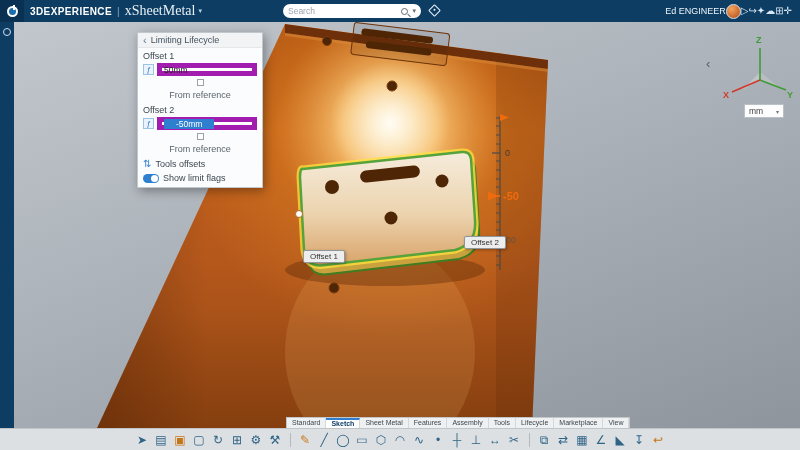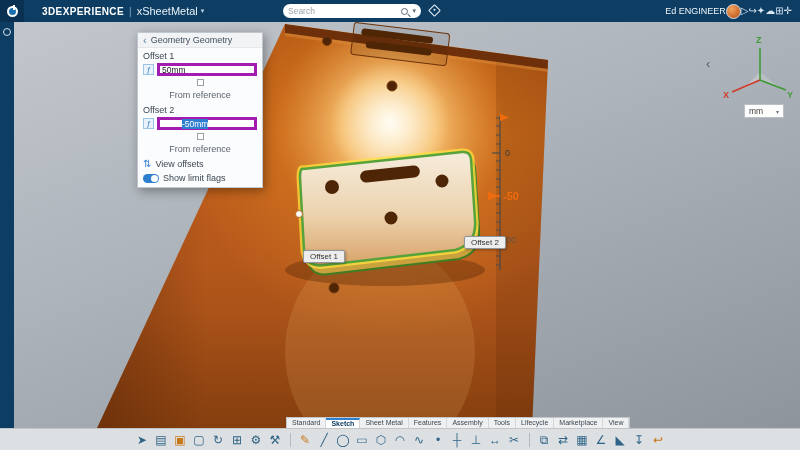--- a/index.html
+++ b/index.html
@@ -9,23 +9,23 @@
   }
 
   
   .topbar {
     position: absolute; top: 0; left: 0; width: 800px; height: 22px;
     background: #0d3d63; color: #fff; display: flex; align-items: center; z-index: 50;
   }
   .logo-box { width: 24px; height: 22px; background: #0a3152; display: flex; align-items: center; justify-content: center; }
   .compass { width: 11px; height: 11px; border: 2px solid #fff; border-radius: 50%; position: relative; background: #1b6fae; }
   .compass::after { content:""; position:absolute; left:4px; top:-3px; width:2px; height:5px; background:#fff; }
-  .brand { font-size: 10px; font-weight: bold; letter-spacing: .4px; margin-left: 18px; }
+  .brand { font-size: 10px; font-weight: bold; letter-spacing: .4px; margin-left: 6px; }
   .brand-sep { font-size: 10px; color: #7fa6c4; margin: 0 5px; }
-  .app-name { font-size: 11px; color: #e8f1f8; }
+  .app-name { font-size: 14px; color: #e8f1f8; font-family: Liberation Serif, serif; }
   .app-caret { font-size: 7px; color: #bcd2e4; margin-left: 3px; }
   .searchbox {
     position: absolute; left: 283px; top: 4px; width: 138px; height: 14px;
     background: #fff; border-radius: 8px; display: flex; align-items: center; padding: 4px 5px; gap: 4px;
   }
   .search-ph { flex: 1; font-size: 8.5px; color: #9aa5ad; }
   .mag { width: 7px; height: 7px; border: 1.4px solid #5d6b75; border-radius: 50%; position: relative; }
   .mag::after { content:""; position:absolute; left:5px; top:6px; width:4px; height:1.4px; background:#5d6b75; transform:rotate(45deg); }
   .search-caret { font-size: 7px; color: #5d6b75; }
   .tag-icon { position: absolute; left: 430px; top: 6px; width: 9px; height: 9px; border: 1.4px solid #e8f1f8; transform: rotate(45deg); border-radius: 1px; }
@@ -71,23 +71,23 @@
   .dlg-title-text { flex: 1; font-size: 9px; color: #33424e; }
   .dlg-ok { color: #3a9d4e; font-size: 10px; margin-right: 6px; }
   .dlg-close { color: #e8762a; font-size: 9px; font-weight: bold; }
   .dlg-section { height: 15px; display: flex; align-items: center; gap: 4px; padding: 0 5px;
     background: #f1f3f5; border-bottom: 1px solid #e4e8eb; color: #44525e; }
   .dlg-back { font-size: 11px; color: #5b7f9c; line-height: 11px; }
   .dlg-label { padding: 3px 5px 1px; color: #3c4750; }
   .input-row { display: flex; align-items: center; gap: 3px; padding: 1px 5px 2px; }
   .fx-icon { width: 11px; height: 11px; background: #eaf3fb; border: 1px solid #9cc4e4; color: #2f7fd0;
     font-size: 8px; display: flex; align-items: center; justify-content: center; font-style: italic; }
-  .dlg-input { flex: 1; height: 13px; border: 3px solid #a21caf; background: #fff; font-size: 8.5px;
+  .dlg-input { flex: 1; height: 13px; border: 5px solid #a21caf; background: #fff; font-size: 8.5px;
     display: flex; align-items: center; padding: 0 2px; color: #222; }
-  .sel-text { background: #2f7fd0; color: #fff; padding: 0 0; margin-left: 20px; }
+  .sel-text { background: #2f7fd0; color: #fff; padding: 0 12px; }
   .checkbox-row { display: flex; align-items: center; gap: 4px; padding: 1px 5px 2px; color: #5a646d; flex-direction: column; }
   .cbx { width: 7px; height: 7px; border: 1px solid #9aa1a8; background: #fff; }
   .swap-row { display: flex; align-items: center; gap: 4px; padding: 2px 5px; color: #3c4750; }
   .swap-glyph { color: #2f7fd0; font-size: 10px; }
   .toggle-row { display: flex; align-items: center; gap: 4px; padding: 2px 5px 4px; color: #3c4750; }
   .toggle { width: 16px; height: 9px; background: #2f7fd0; border-radius: 5px; position: relative; }
   .toggle::after { content:""; position:absolute; right:1px; top:1px; width:7px; height:7px; background:#fff; border-radius:50%; }
 
   
   .tabsbar { position: absolute; left: 286px; top: 417px; height: 12px; display: flex; z-index: 25;
@@ -261,21 +261,21 @@
 <div class="units-box">
   <span>mm</span>
   <span class="units-caret">▾</span>
 </div>
 
 <div class="panel-chevron">‹</div>
 
 <div class="dialog">
   <div class="dlg-section">
     <span class="dlg-back">‹</span>
-    <span>Geometry Geometry</span>
+    <span>Limiting Lifecycle</span>
   </div>
 
   <div class="dlg-label">Offset 1</div>
   <div class="input-row">
     <span class="fx-icon">ƒ</span>
     <span class="dlg-input">
       <span>50mm</span>
     </span>
   </div>
   <div class="checkbox-row">
@@ -290,21 +290,21 @@
       <span class="sel-text">-50mm</span>
     </span>
   </div>
   <div class="checkbox-row">
     <span class="cbx"></span>
     <span>From reference</span>
   </div>
 
   <div class="swap-row">
     <span class="swap-glyph">⇅</span>
-    <span>View offsets</span>
+    <span>Tools offsets</span>
   </div>
   <div class="toggle-row">
     <span class="toggle"></span>
     <span>Show limit flags</span>
   </div>
 </div>
 
 <div class="tabsbar">
   <span class="tab">Standard</span>
   <span class="tab active">Sketch</span>

